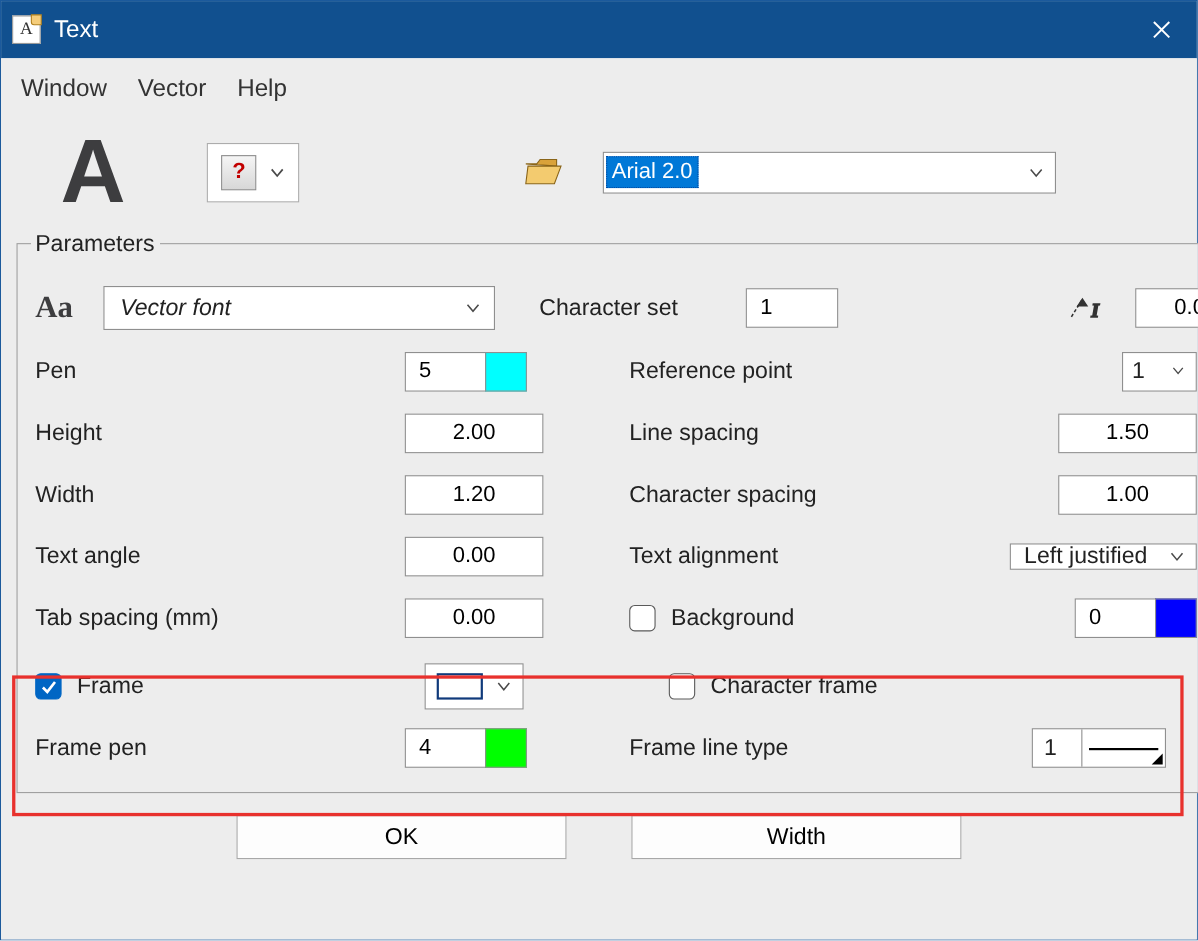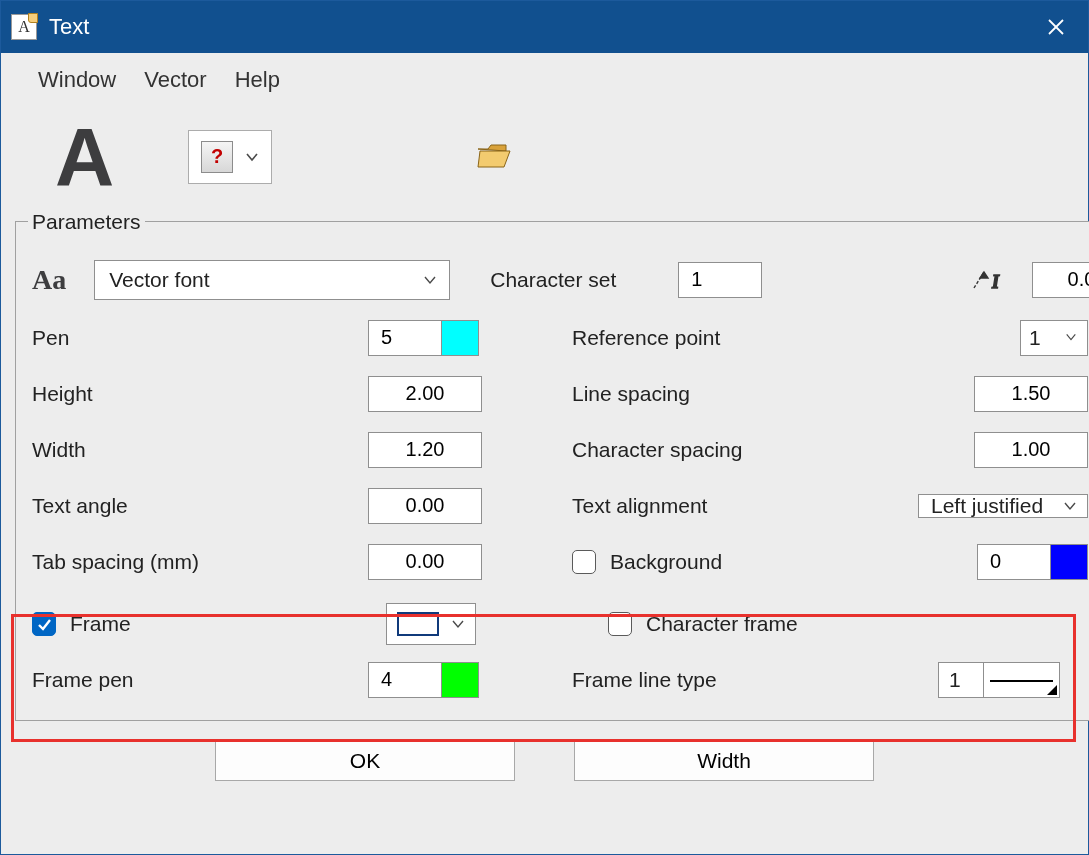--- a/index.html
+++ b/index.html
@@ -63,21 +63,21 @@
     cursor: pointer;
   }
   .titlebar-close svg { stroke: #fff; }
 
   .menubar {
     background: #ededed;
     border-bottom: 1px solid #ededed;
     display: flex;
     align-items: center;
     gap: 28px;
-    padding: 14px 37px;
+    padding: 14px 18px;
     color: #333;
     font-size: 22px;
   }
   .client {
     background: #ededed;
     flex: 1;
     padding: 8px 10px 12px 10px;
     display: flex;
     flex-direction: column;
   }
@@ -167,21 +167,21 @@
     min-height: 56px;
   }
   .row .labelcell { display:flex; align-items:center; gap:14px; padding-left:4px; }
   .inputbox {
     background: #fff;
     border: 1px solid #8f8f8f;
     height: 36px;
     padding: 0 10px;
     font-size: 20px;
     text-align: center;
-    width: 114px;
+    width: 126px;
   }
   .inputbox.small { width: 68px; text-align:left; padding-left:12px;}
   .pen-swatch {
     width: 38px; height: 36px;
     display: inline-block;
     border: 1px solid #8f8f8f;
     margin-left: -1px;
     vertical-align: top;
   }
   .pen-cyan { background: #00ffff; }
@@ -192,21 +192,21 @@
     background: #fff;
     border: 1px solid #8f8f8f;
     height: 40px;
     display: inline-flex;
     align-items: center;
     padding: 0 12px 0 14px;
     gap: 14px;
     font-size: 21px;
   }
   .select-box .spacer { flex:1; }
-  .font-type-select { width: 356px; }
+  .font-type-select { width: 356px; font-style: italic; }
   .Aa-label {
     font-family: Georgia, "Times New Roman", serif;
     font-size: 28px;
     font-weight: 700;
     color: #3d3d3f;
     margin-right: 18px;
     margin-left: 4px;
   }
   .firstrow {
     display:flex; align-items:center; gap:10px; min-height:60px;
@@ -360,20 +360,29 @@
         </span>
       </span>
 
       <span class="folder-icon-wrap">
         <svg width="36" height="28" viewBox="0 0 36 28">
           <path d="M2 6 L12 6 L15 2 L30 2 L30 8 Z" fill="#d9a23a" stroke="#8a6519" stroke-width="1"></path>
           <path d="M4 8 L34 8 L28 24 L2 24 Z" fill="#f3cb6f" stroke="#8a6519" stroke-width="1"></path>
         </svg>
       </span>
 
+      <span class="font-select">
+        <span class="sel">Arial 2.0</span>
+        <span class="spacer"></span>
+        <span class="chev">
+          <svg width="14" height="14" viewBox="0 0 14 14" fill="none" stroke="#4a4a4a" stroke-width="1.4">
+              <polyline points="2,4 7,10 12,4"></polyline>
+            </svg>
+        </span>
+      </span>
     </div>
 
     <div class="params-wrap">
     <fieldset class="params">
       <legend>Parameters</legend>
 
       <div class="firstrow">
         <span class="Aa-label">Aa</span>
         <span class="select-box font-type-select">
           <span>Vector font</span>

